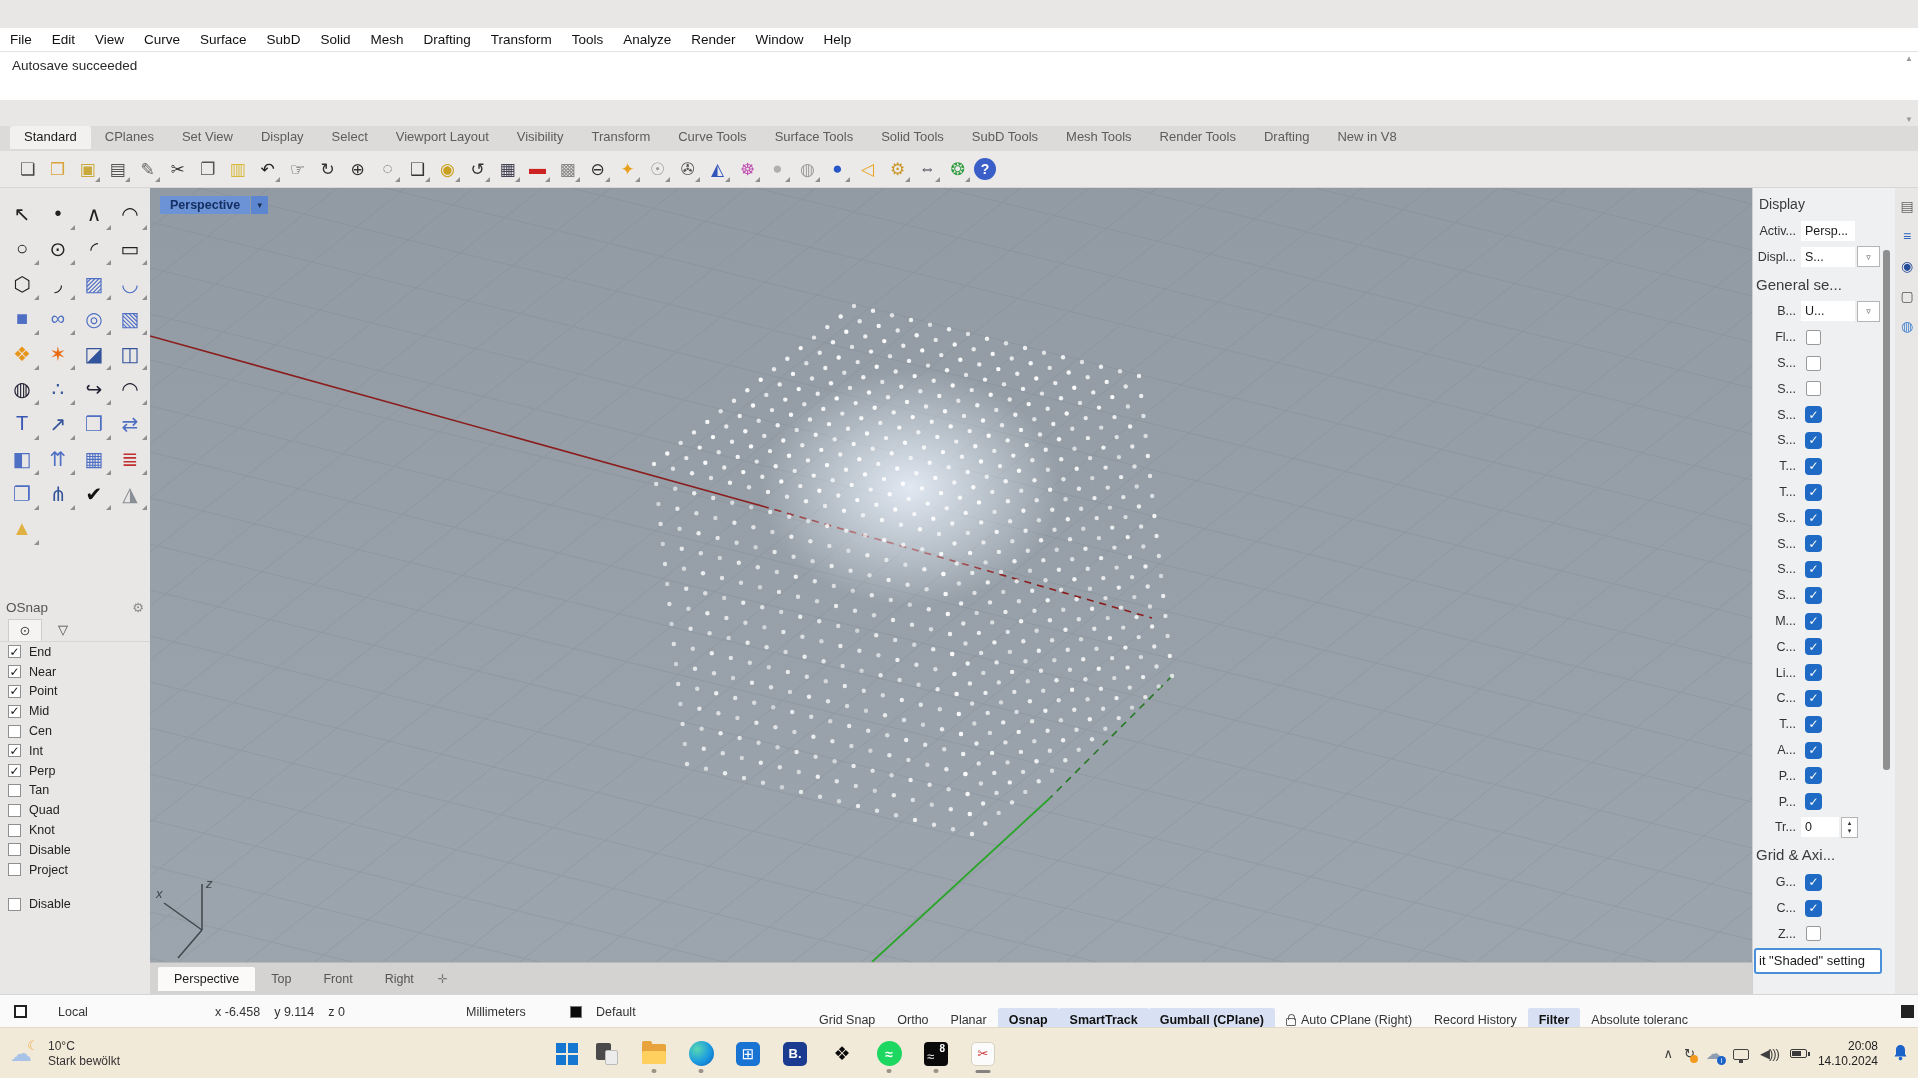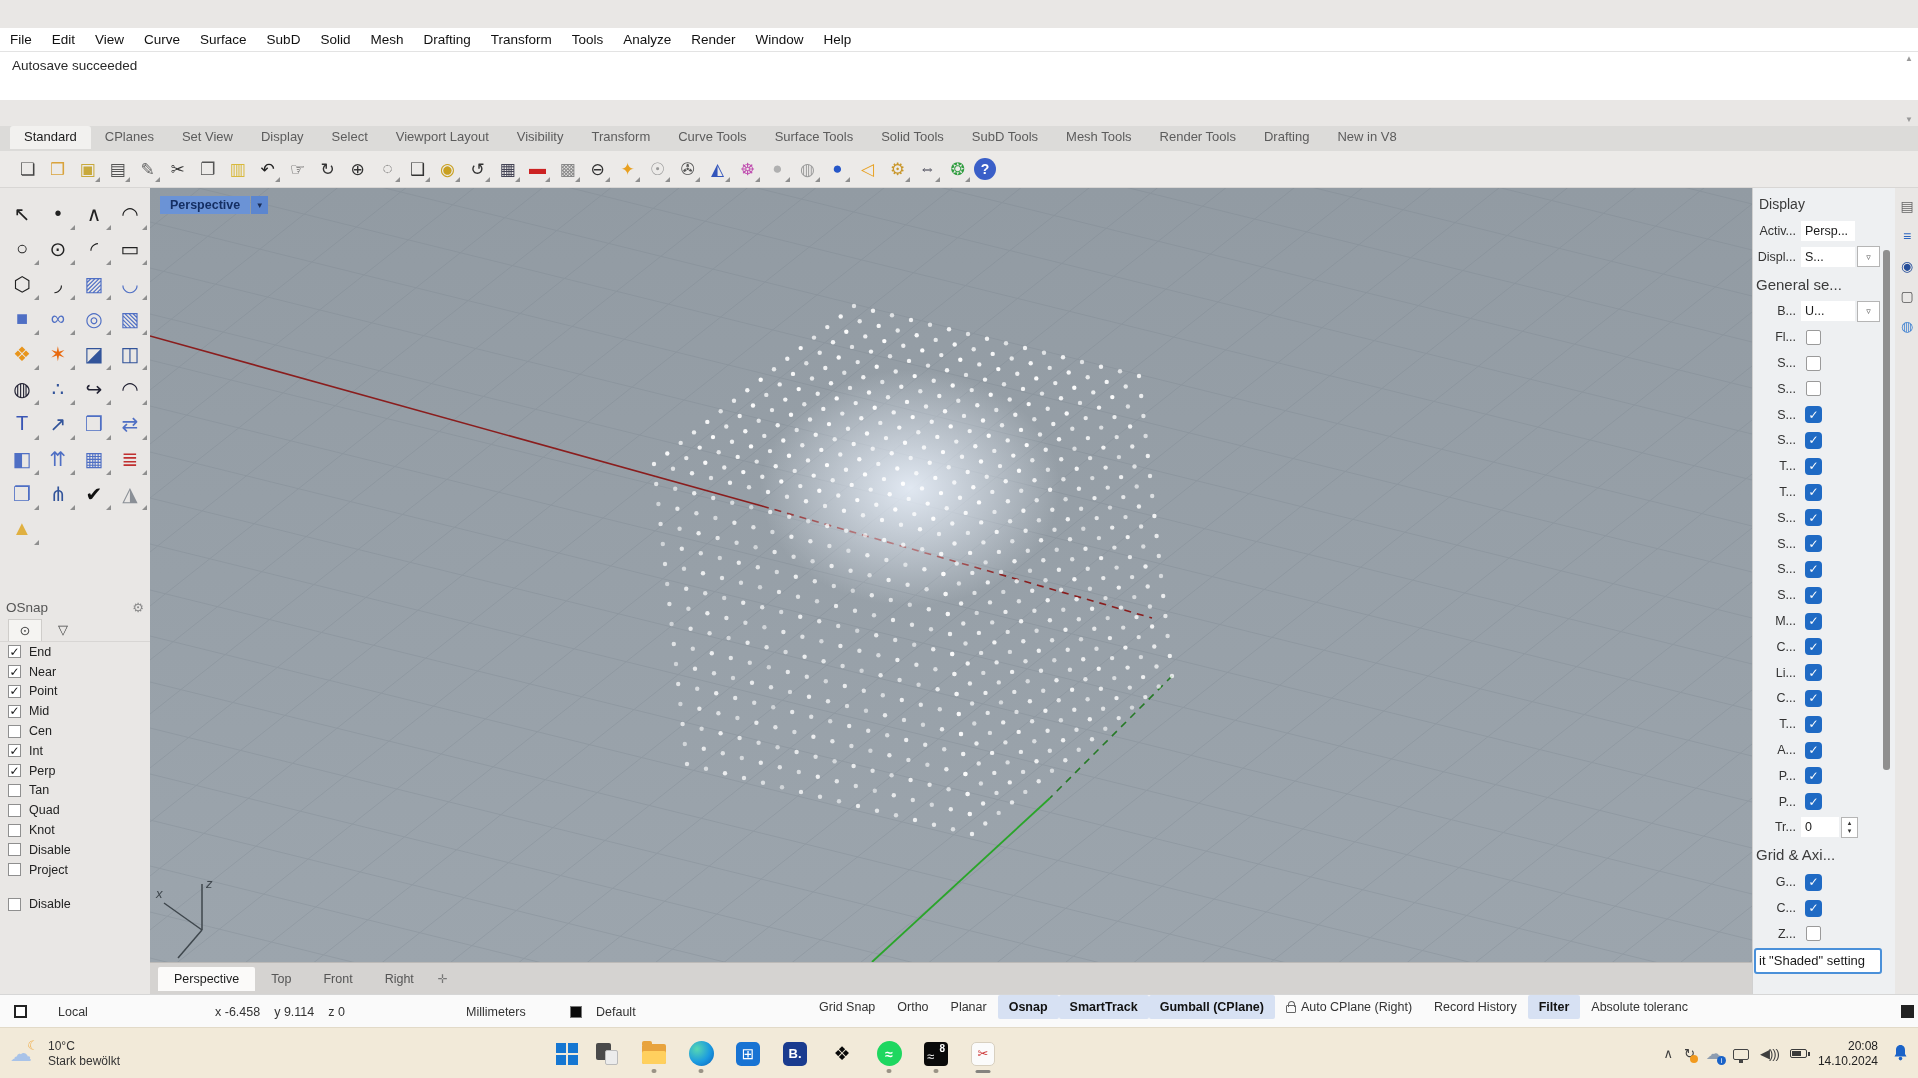--- a/index.html
+++ b/index.html
@@ -85,21 +85,21 @@
   
   .strip{position:absolute;left:1896px;top:188px;width:22px;height:806px;background:#e9e7e5;
     display:flex;flex-direction:column;align-items:center;padding-top:10px;gap:14px;}
   .sticon{font-size:14px;}
   
   .statusbar{position:absolute;left:0;top:994px;width:100%;height:33px;background:#fafafa;
     border-top:1px solid #d6d6d6;font-size:12.5px;color:#333;}
   .sb{position:absolute;top:0;height:33px;display:flex;align-items:center;}
   .paneicon{width:13px;height:13px;border:2px solid #222;background:#fff;}
   .swatch{width:12px;height:12px;background:#0a0a0a;border:1px solid #777;}
-  .toggles{display:flex;height:37px;align-items:flex-start;}
+  .toggles{display:flex;height:37px;align-items:flex-end;}
   .tg{padding:0 11px;height:24px;display:flex;align-items:center;gap:5px;border-radius:2px;white-space:nowrap;}
   .tg.on{background:#d7e1f3;font-weight:bold;color:#111;}
   .lockico{width:10px;height:8px;border:1.5px solid #666;border-radius:1px;position:relative;margin-top:4px;}
   .lockico::before{content:'';position:absolute;left:1px;top:-5px;width:5px;height:5px;border:1.5px solid #666;
     border-bottom:none;border-radius:4px 4px 0 0;}
   
   .taskbar{position:absolute;left:0;top:1027px;width:100%;height:51px;background:#f2ead9;
     border-top:1px solid #e2dac8;font-size:12px;color:#333;}
   .tb{position:absolute;top:0;height:51px;display:flex;align-items:center;}
   .weather{left:10px;gap:8px;}

